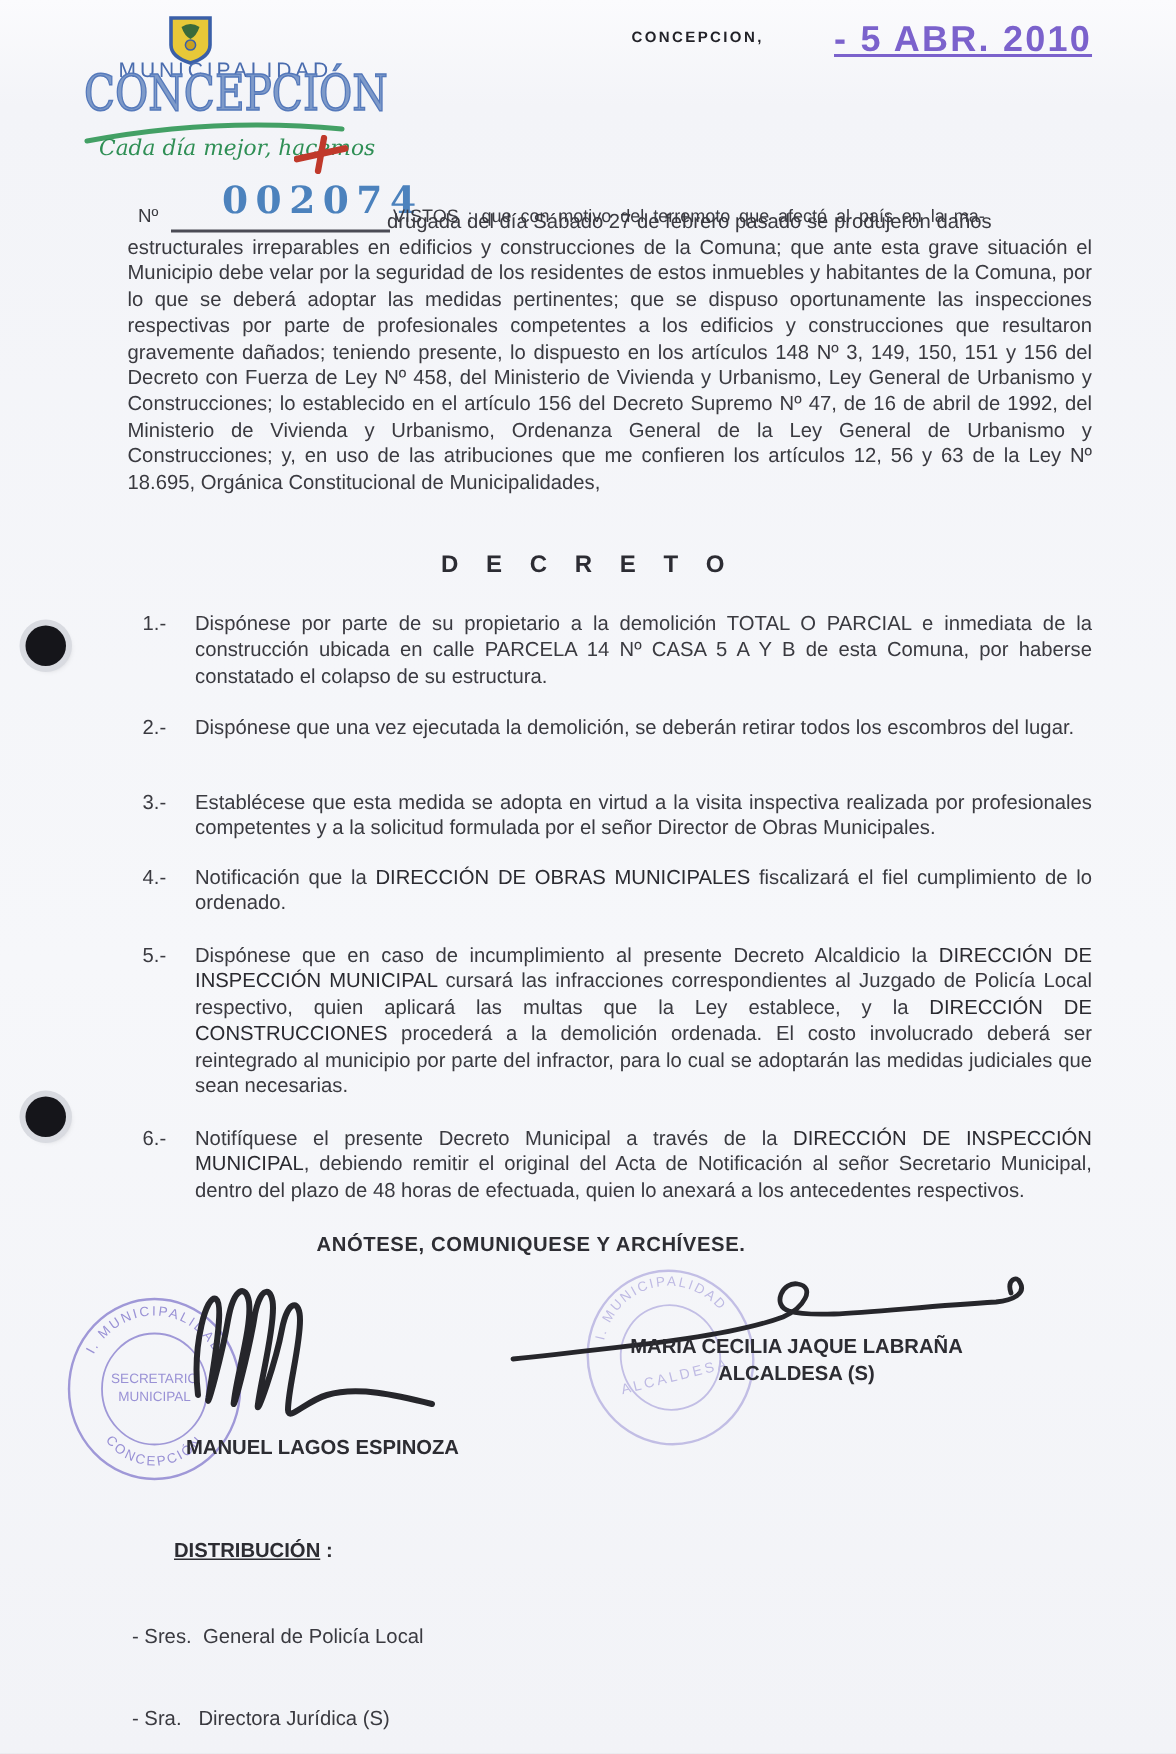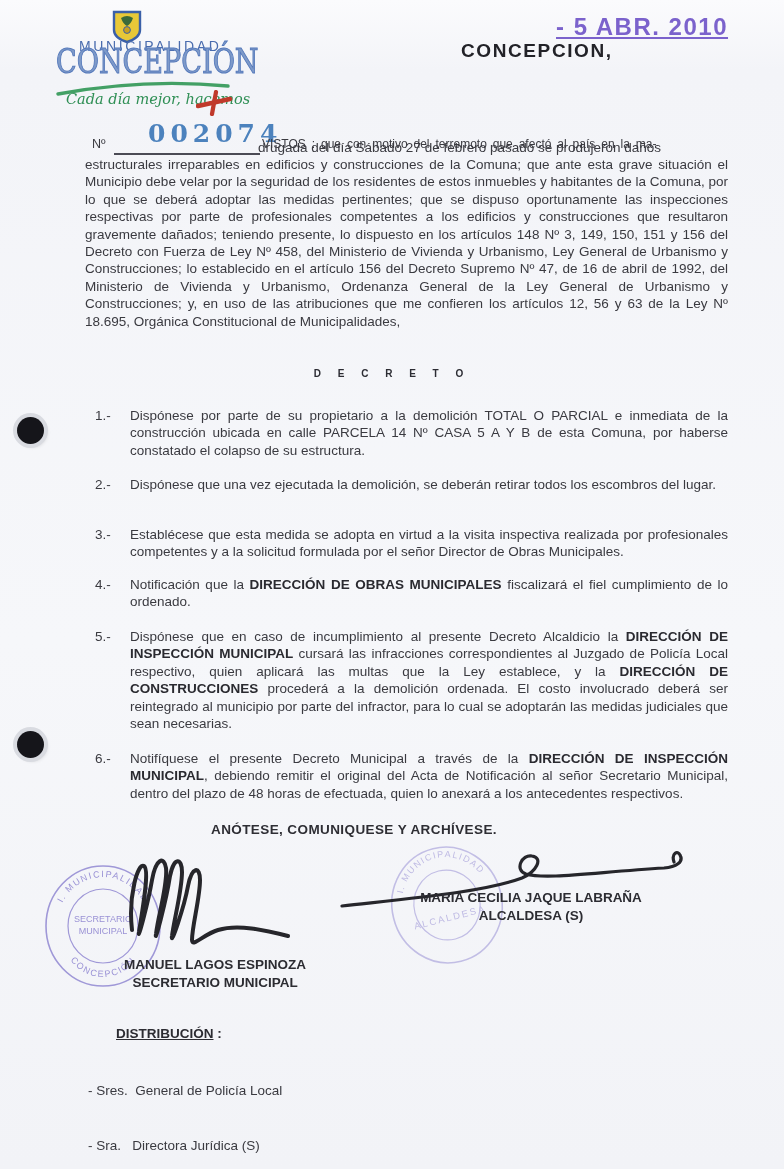--- a/index.html
+++ b/index.html
@@ -10,36 +10,36 @@
   }
   .abs{position:absolute;}
   
   .hole{position:absolute;width:27px;height:27px;border-radius:50%;
     background:#15151a;box-shadow:0 0 0 4px #d9dbe1,2px 2px 4px rgba(0,0,0,.25);}
   
   .logo-small{left:79px;top:38px;font-size:14px;font-weight:normal;letter-spacing:2.6px;color:#4a6cae;}
   .logo-big{left:56px;top:42px;font-family:"DejaVu Serif",serif;font-size:33px;font-weight:400;
     color:#7e9ac9;-webkit-text-stroke:1px #5579bb;letter-spacing:0;transform:scaleX(.82);transform-origin:left top;white-space:nowrap;}
   .logo-tagline{left:66px;top:91px;font-family:"DejaVu Serif",serif;font-style:italic;font-size:14.5px;color:#2f8f55;white-space:nowrap;}
-  .city-label{left:461px;top:20px;font-size:19px;font-weight:bold;letter-spacing:1.6px;color:#222228;margin-top:20px;}
+  .city-label{left:421px;top:20px;font-size:10px;font-weight:bold;letter-spacing:1.6px;color:#222228;}
   .date-stamp{left:556px;top:13px;font-size:24px;font-weight:bold;letter-spacing:1.5px;color:#7b62cc;white-space:nowrap;text-decoration:underline;}
   
   .num-label{left:92px;top:137px;font-size:12.5px;}
   .num-stamp{left:148px;top:119px;font-family:"DejaVu Serif",serif;font-weight:bold;font-size:25px;
     letter-spacing:5px;color:#4c82bd;white-space:nowrap;}
   .num-underline{left:114px;top:153px;width:146px;height:1.5px;background:#4b4b55;}
   .v-line1{left:262px;top:137px;width:466px;font-size:12px;word-spacing:2.6px;white-space:nowrap;}
   .v-line2{left:258px;top:140px;width:470px;font-size:13.5px;white-space:nowrap;}
   .v-body{left:85px;top:156px;width:643px;font-size:13.5px;line-height:17.4px;text-align:justify;}
-  .heading{left:0;top:368px;width:784px;text-align:center;font-size:10px;font-weight:bold;letter-spacing:7px;color:#2c2c33;}
+  .heading{left:0;top:368px;width:784px;text-align:center;font-size:16px;font-weight:bold;letter-spacing:7px;color:#2c2c33;}
   
   .item{position:absolute;left:95px;width:633px;display:flex;font-size:13.5px;line-height:17.4px;}
   .inum{flex:none;width:35px;}
   .itext{flex:1;text-align:justify;}
-  .b{font-weight:bold;color:#2a2a30;}
+  .b{font-weight:normal;color:#2a2a30;}
   .closing{left:0;top:822px;width:708px;text-align:center;font-size:13.5px;font-weight:bold;color:#2e2e34;letter-spacing:.4px;}
   
   .name-block{position:absolute;text-align:center;font-weight:bold;font-size:13.5px;line-height:18px;color:#2c2c32;}
   .stamp-svg{position:absolute;}
   .stamp-text{font-family:"Liberation Sans",sans-serif;fill:#8a80cf;}
   .sig-path{fill:none;stroke:#26262b;stroke-linecap:round;stroke-linejoin:round;}
   
   .dist-head{left:88px;top:1026px;font-size:13.5px;font-weight:bold;color:#2c2c32;}
   .dist-head .u{text-decoration:underline;margin-left:28px;}
   .dist-list{left:88px;top:1046px;font-size:13.5px;line-height:18.2px;white-space:pre;}
@@ -122,21 +122,20 @@
     <text class="stamp-text" font-size="9" letter-spacing="1.5">
       <textPath href="#lst-bot" startOffset="50%" text-anchor="middle">CONCEPCIÓN</textPath>
     </text>
   </svg>
 
   <svg class="abs" style="left:126px;top:846px;" width="210" height="104" viewBox="0 0 210 104">
     <path class="sig-path" stroke-width="4" d="M6,84 C2,50 12,16 18,20 C24,24 16,66 13,86 C11,97 22,58 26,34 C30,12 38,10 40,22 C42,38 32,70 30,88 C28,100 40,56 44,30 C48,10 56,12 56,26 C56,44 48,74 46,90 C44,102 58,62 62,40 C66,20 74,20 74,34 C74,52 66,80 66,94 C66,102 78,88 92,84 C112,78 138,84 162,90"></path>
   </svg>
   <div class="name-block" style="left:95px;top:956px;width:240px;">
     <div>MANUEL LAGOS ESPINOZA</div>
-    <div>SECRETARIO MUNICIPAL</div>
   </div>
 
   <svg class="stamp-svg" style="left:388px;top:843px;opacity:.5;transform:rotate(-14deg);" width="118" height="124" viewBox="0 0 118 124">
     <defs>
       <path id="rst-top" d="M 14,62 A 45,48 0 0 1 104,62" fill="none"></path>
     </defs>
     <ellipse cx="59" cy="62" rx="55" ry="58" fill="none" stroke="#9188d2" stroke-width="1.6"></ellipse>
     <ellipse cx="59" cy="62" rx="33" ry="35" fill="none" stroke="#9188d2" stroke-width="1.2"></ellipse>
     <text class="stamp-text" font-size="9" letter-spacing="1.5">
       <textPath href="#rst-top" startOffset="50%" text-anchor="middle">I. MUNICIPALIDAD</textPath>

